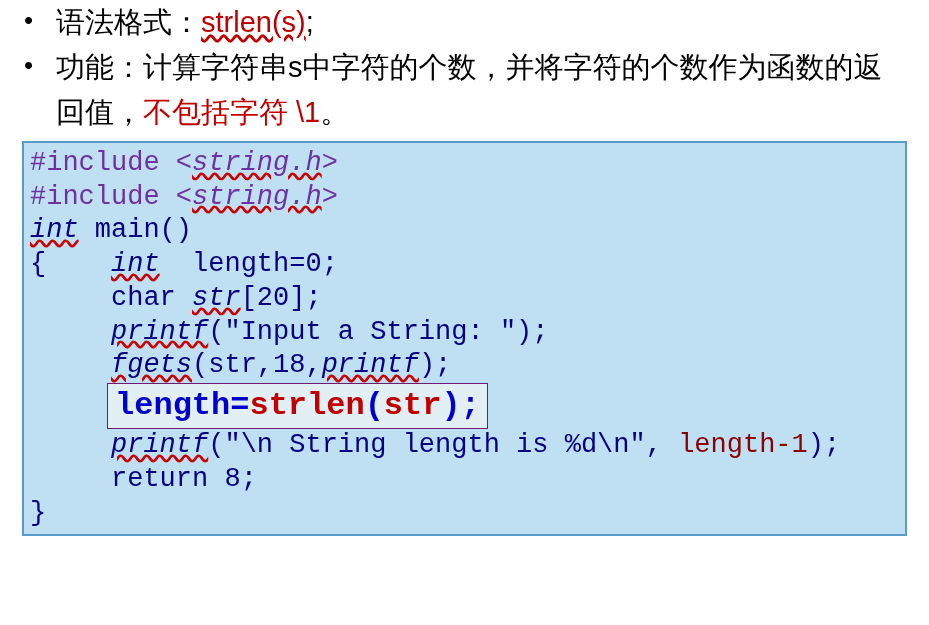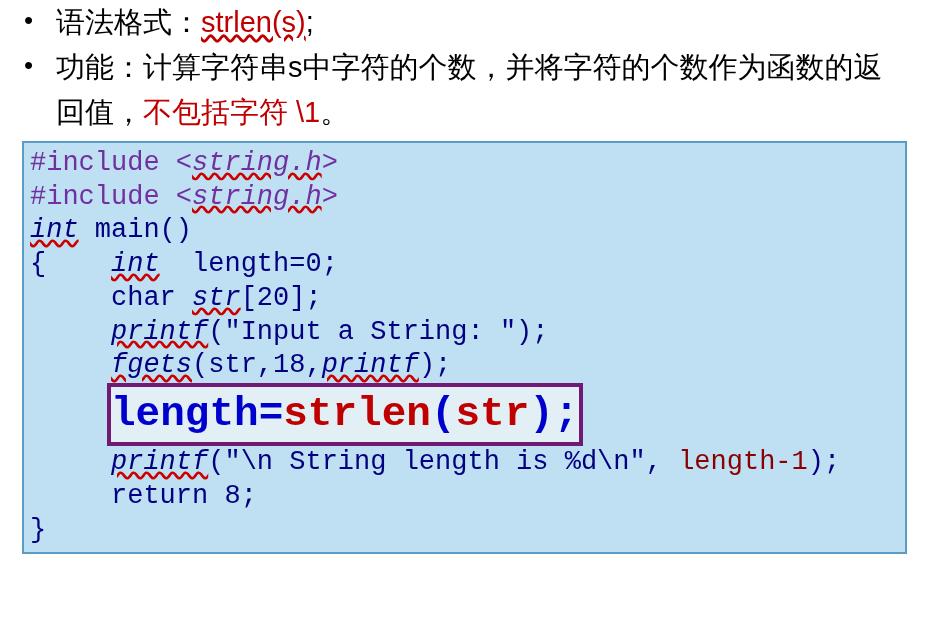--- a/index.html
+++ b/index.html
@@ -50,24 +50,24 @@
     text-decoration: underline;
     text-decoration-style: wavy;
     text-decoration-color: #cc0000;
     font-style: italic;
   }
   .purple { color: #7030a0; }
   .dark-red { color: #8b0000; }
   .highlight-box {
     display: inline-block;
     background: #e2f0f6;
-    border: 4px solid #701a75;
-    padding: 2px 0;
+    border: 1px solid #701a75;
+    padding: 2px 7px;
     font-weight: bold;
-    font-size: 41px;
+    font-size: 32px;
     margin-left: -4px;
   }
   .hl-blue { color: #0000cd; }
   .hl-red { color: #c00000; }
 </style>
 </head>
 <body>
 
 <div class="content">
 

